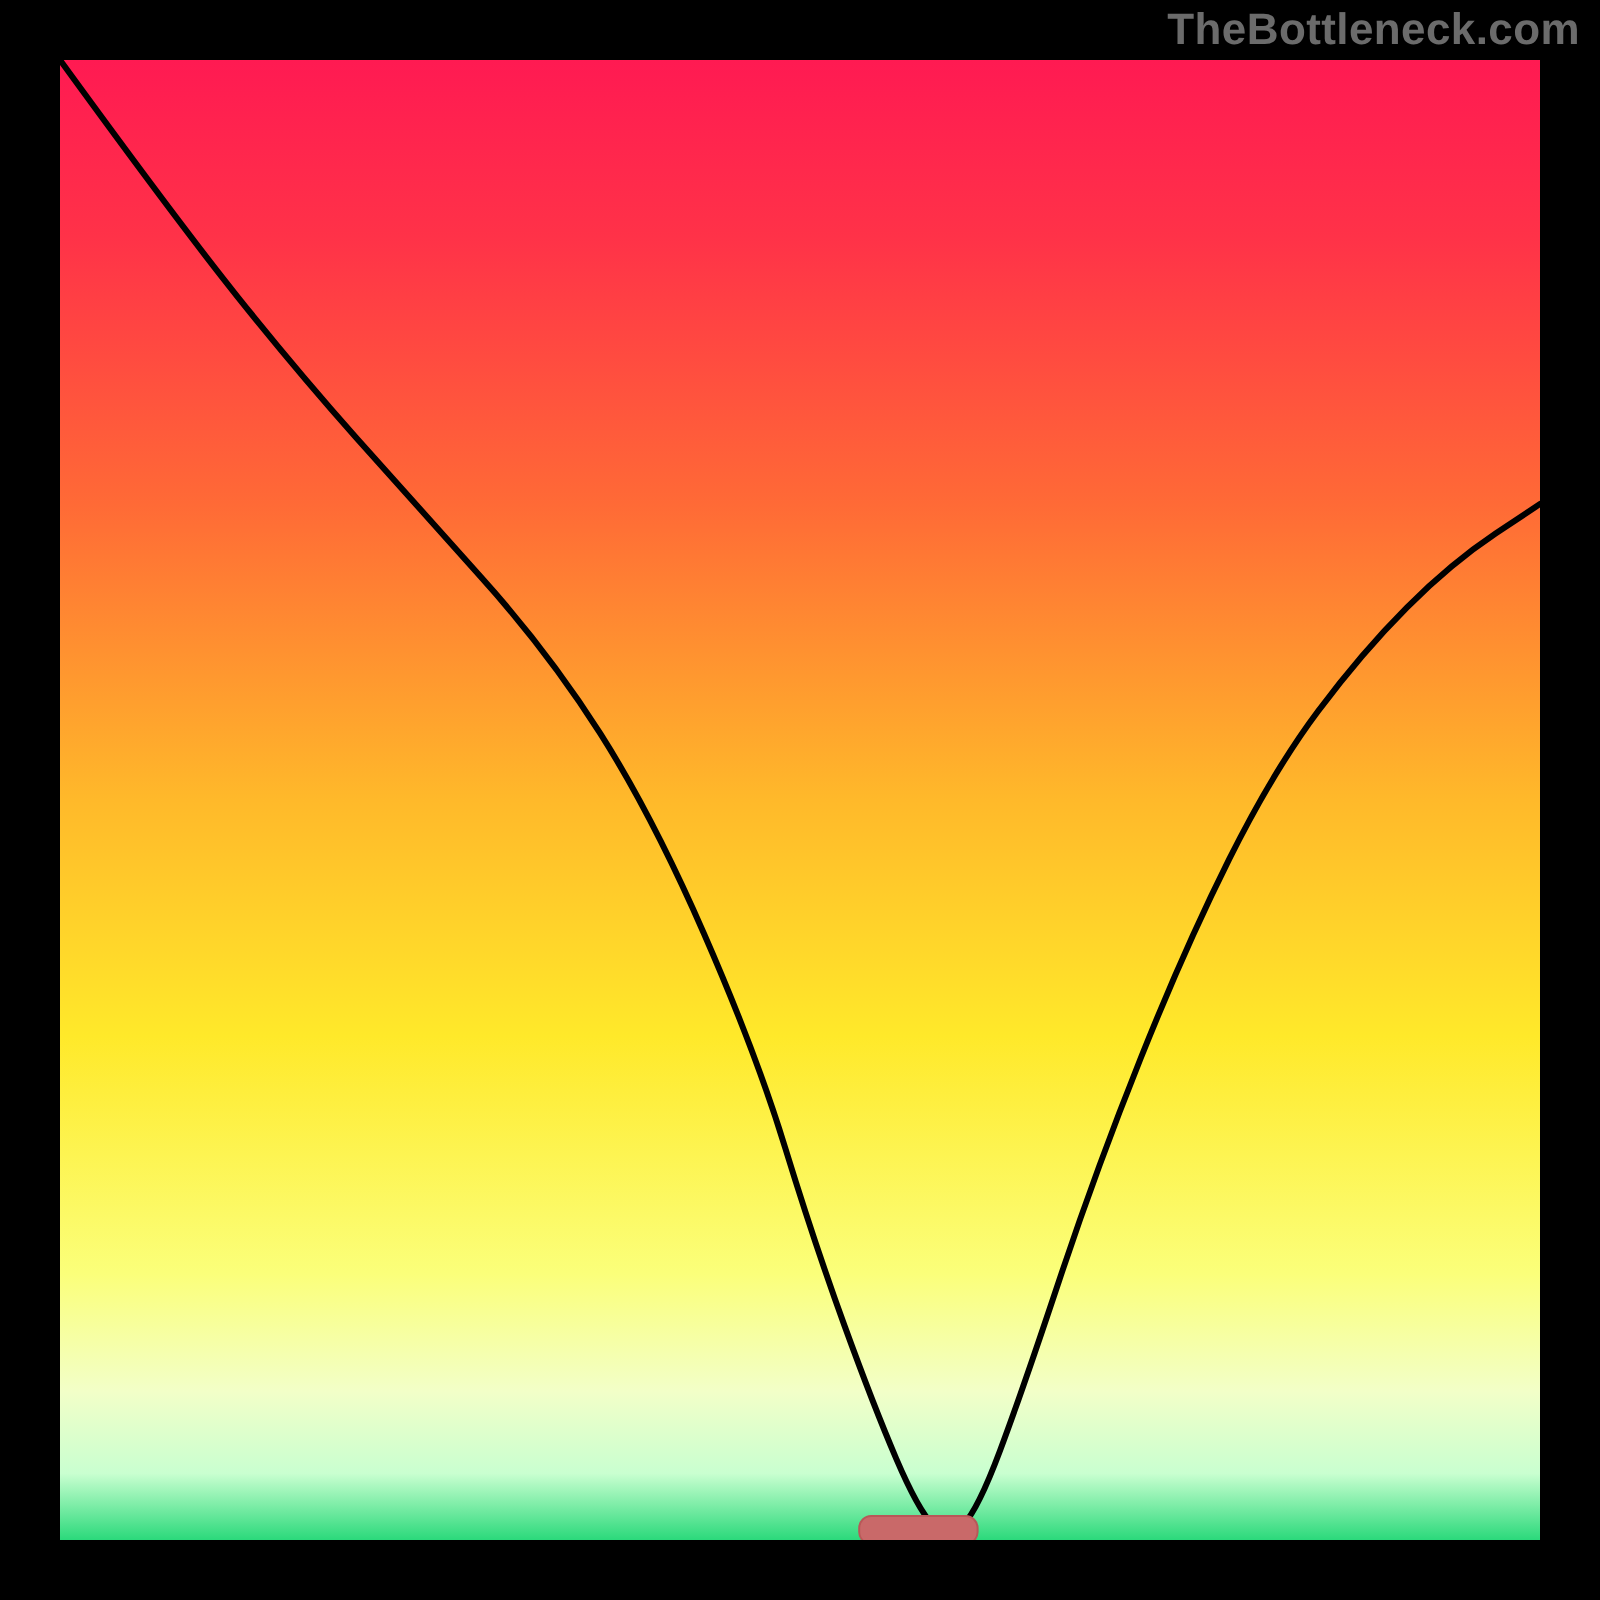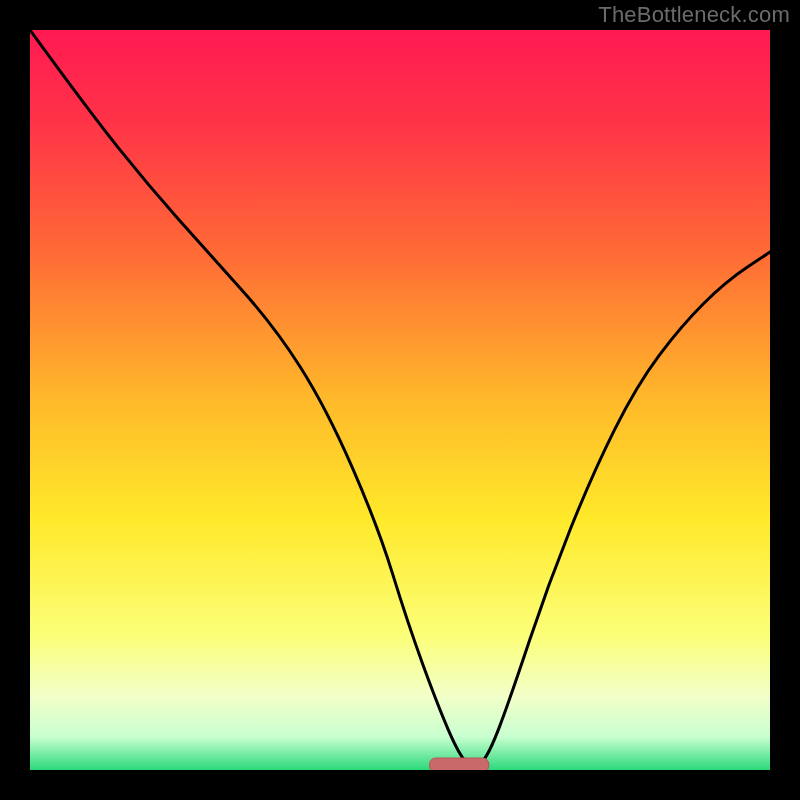--- a/index.html
+++ b/index.html
@@ -15,21 +15,21 @@
     width: 800px;
     height: 800px;
     background: #000;
   }
   .watermark {
     position: absolute;
     top: 2px;
     right: 10px;
     font-family: Arial, Helvetica, sans-serif;
     font-size: 22px;
-    font-weight: 400;
+    font-weight: 700;
     color: #6b6b6b;
     z-index: 20;
     letter-spacing: 0.2px;
   }
   svg.plot {
     position: absolute;
     left: 30px;
     top: 30px;
     width: 740px;
     height: 740px;

